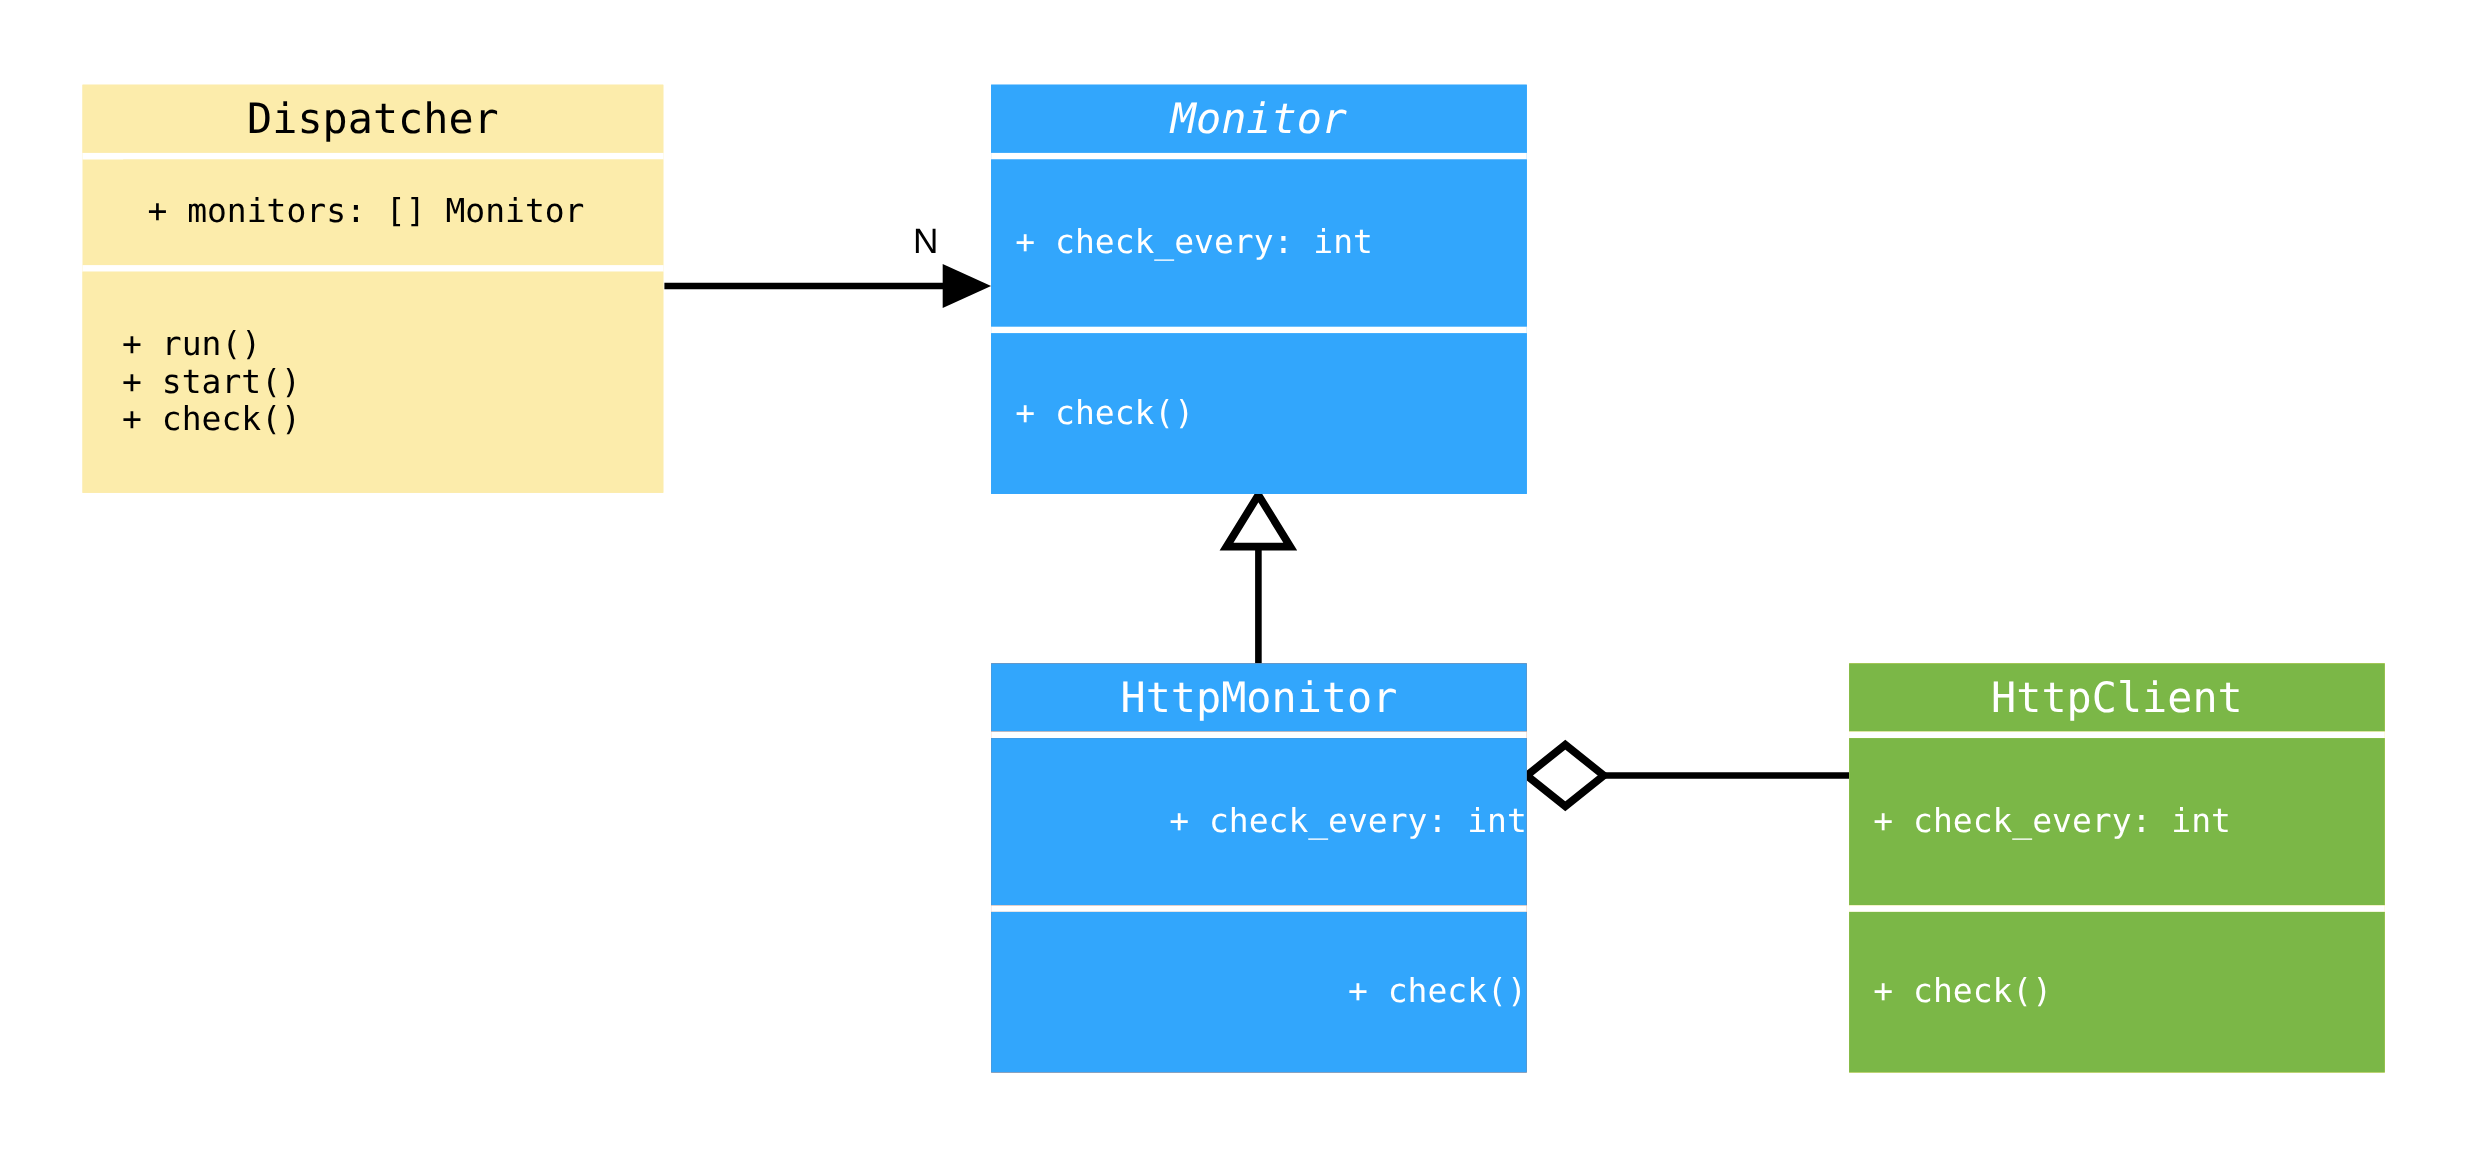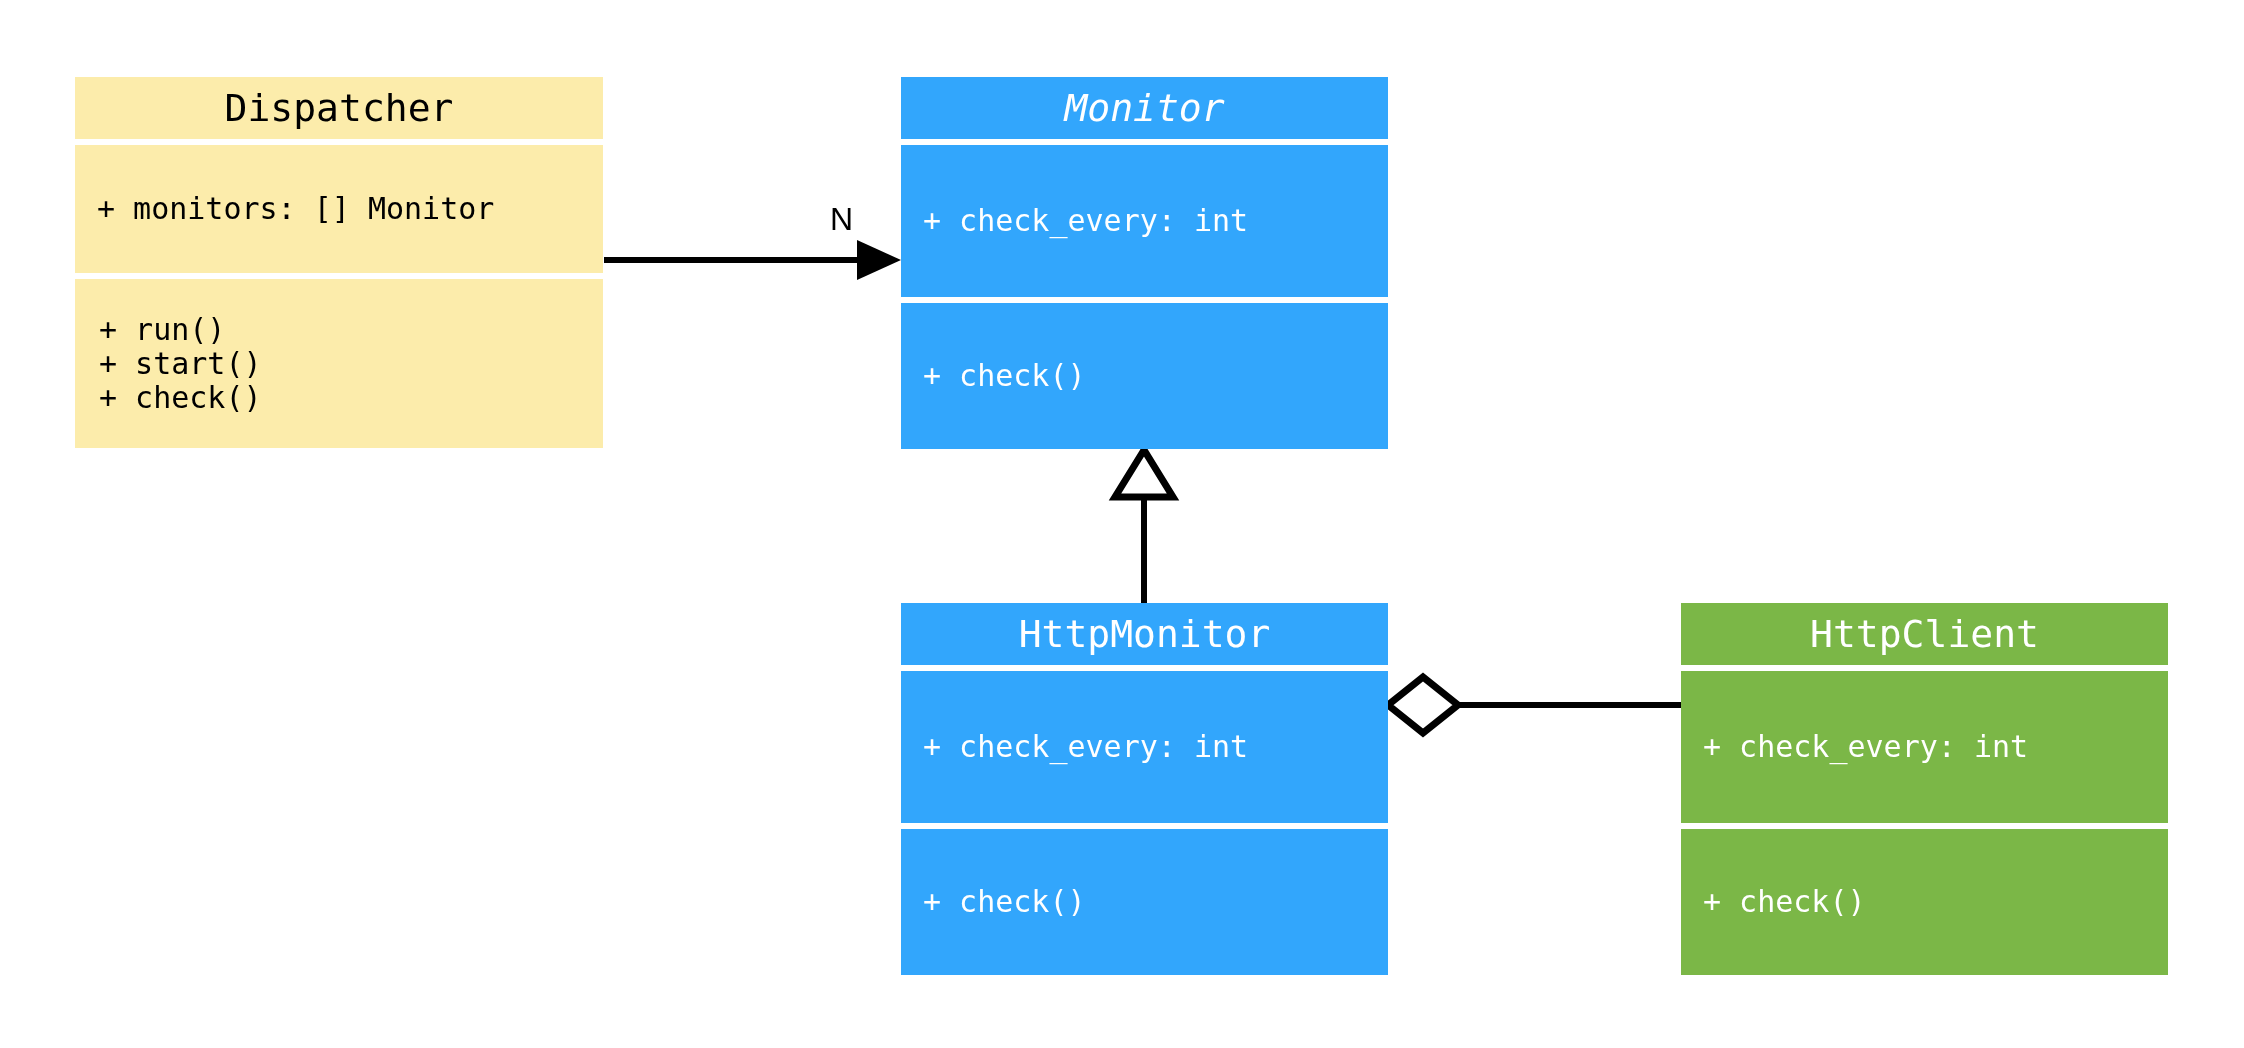--- a/index.html
+++ b/index.html
@@ -67,22 +67,22 @@
   #class-dispatcher {
     left: 75px;
     top: 77px;
     width: 528px;
     height: 371px;
     background: #fcecab;
     color: #000000;
   }
   #class-dispatcher .compartment { background: #fcecab; }
   #class-dispatcher .compartment.title { height: 62px; }
-  #class-dispatcher .compartment.attrs { height: 128px; padding-left: 22px; }
-  #class-dispatcher .compartment.methods { flex: 1 1 auto; padding-left: 24px; }
+  #class-dispatcher .compartment.attrs { height: 96px; padding-left: 22px; margin-left: 37px; }
+  #class-dispatcher .compartment.methods { flex: 1 1 auto; padding-left: 36px; }
 
   
   #class-monitor {
     left: 901px;
     top: 77px;
     width: 487px;
     height: 372px;
     background: #32a6fc;
     color: #ffffff;
   }
@@ -92,20 +92,21 @@
   #class-monitor .compartment.methods { flex: 1 1 auto; padding-left: 22px; }
 
   
   #class-httpmonitor {
     left: 901px;
     top: 603px;
     width: 487px;
     height: 372px;
     background: #c2410c;
     color: #ffffff;
+    text-align: right;
   }
   #class-httpmonitor .compartment { background: #32a6fc; }
   #class-httpmonitor .compartment.title { height: 62px; }
   #class-httpmonitor .compartment.attrs { height: 152px; padding-left: 22px; }
   #class-httpmonitor .compartment.methods { flex: 1 1 auto; padding-left: 22px; }
 
   
   #class-httpclient {
     left: 1681px;
     top: 603px;

